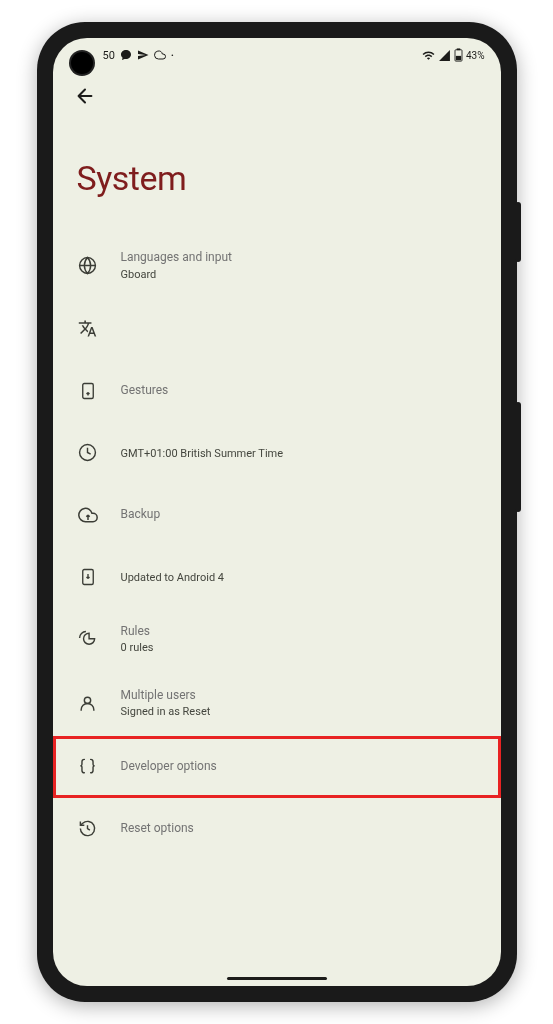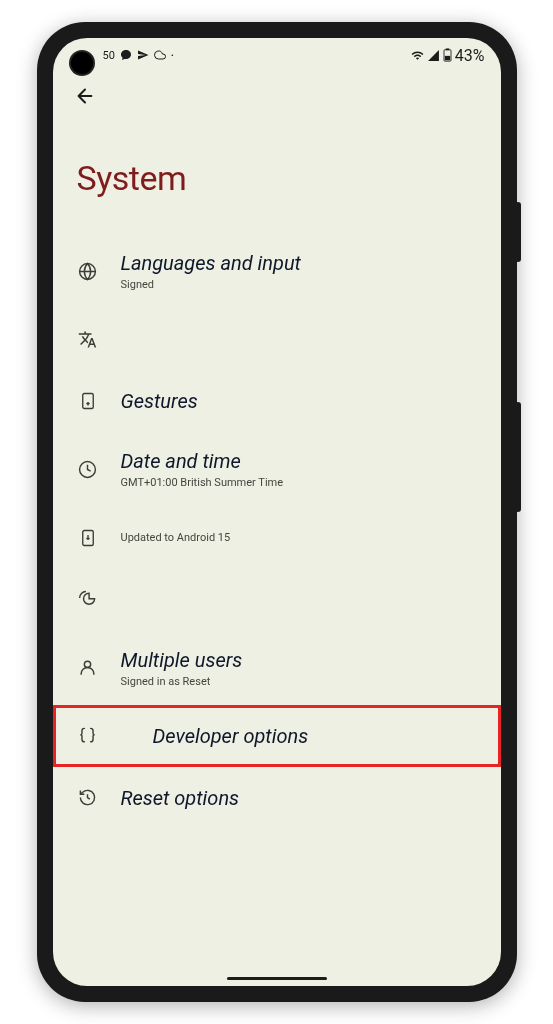--- a/index.html
+++ b/index.html
@@ -69,21 +69,21 @@
     }
     .status-left {
       display: flex;
       align-items: center;
       gap: 5px;
     }
     .status-right {
       display: flex;
       align-items: center;
       gap: 3px;
-      font-size: 16px;
+      font-size: 10px;
       text-align: right;
     }
     .toolbar {
       padding: 8px 14px;
       height: 48px;
       display: flex;
       align-items: center;
     }
     .back-btn {
       width: 36px;
@@ -111,41 +111,39 @@
       display: flex;
       align-items: center;
       padding: 16px 24px;
       min-height: 62px;
       cursor: pointer;
       position: relative;
     }
     .setting-item.highlighted {
       outline: 3px solid #e82323;
       outline-offset: -3px;
-      gap: 32px;
     }
     .setting-icon {
       width: 22px;
       height: 22px;
       display: flex;
       align-items: center;
       justify-content: center;
       color: #3b3d36;
       margin-right: 22px;
       flex-shrink: 0;
     }
     .setting-text {
       flex: 1;
     }
     .setting-title {
-      font-size: 20px;
-      color: #0f172a;
+      font-size: 12px;
+      color: #737373;
       line-height: 1.3;
       font-weight: 400;
-      font-style: italic;
     }
     .setting-subtitle {
       font-size: 11px;
       color: #44463e;
       margin-top: 2px;
       line-height: 1.3;
     }
     .nav-bar {
       position: absolute;
       bottom: 6px;
@@ -225,21 +223,21 @@
 
       <div class="setting-item">
         <div class="setting-icon">
           <svg width="19" height="19" viewBox="0 0 24 24" fill="none" stroke="#3b3d36" stroke-width="1.8">
               <circle cx="12" cy="12" r="10"></circle>
               <path d="M2 12h20M12 2a15.3 15.3 0 0 1 4 10 15.3 15.3 0 0 1-4 10 15.3 15.3 0 0 1-4-10 15.3 15.3 0 0 1 4-10z"></path>
             </svg>
         </div>
         <div class="setting-text">
           <div class="setting-title">Languages and input</div>
-          <div class="setting-subtitle">Signed</div>
+          <div class="setting-subtitle">Gboard</div>
         </div>
       </div>
 
       <div class="setting-item">
         <div class="setting-icon">
           <svg width="19" height="19" viewBox="0 0 24 24" fill="#3b3d36">
               <path d="M12.87 15.07l-2.54-2.51.03-.03c1.74-1.94 2.98-4.17 3.71-6.53H17V4h-7V2H8v2H1v1.99h11.17C11.5 7.92 10.44 9.75 9 11.35 8.07 10.32 7.3 9.19 6.69 8h-2c.73 1.63 1.73 3.17 2.98 4.56l-5.09 5.02L4 19l5-5 3.11 3.11.76-2.04zM18.5 10h-2L12 22h2l1.12-3h4.75L21 22h2l-4.5-12zm-2.62 7l1.62-4.33L19.12 17h-3.24z"></path>
             </svg>
         </div>
       </div>
@@ -257,44 +255,58 @@
       </div>
 
       <div class="setting-item">
         <div class="setting-icon">
           <svg width="19" height="19" viewBox="0 0 24 24" fill="none" stroke="#3b3d36" stroke-width="1.8">
               <circle cx="12" cy="12" r="10"></circle>
               <path d="M12 6v6l4 2"></path>
             </svg>
         </div>
         <div class="setting-text">
-          <div class="setting-title">Date and time</div>
           <div class="setting-subtitle">GMT+01:00 British Summer Time</div>
         </div>
       </div>
 
+      <div class="setting-item">
+        <div class="setting-icon">
+          <svg width="20" height="20" viewBox="0 0 24 24" fill="none" stroke="#3b3d36" stroke-width="1.8">
+              <path d="M18 10h-1.26A8 8 0 1 0 9 20h9a5 5 0 0 0 0-10z"></path>
+              <path d="M12 12v6m0-6l-2 2m2-2l2 2"></path>
+            </svg>
+        </div>
+        <div class="setting-text">
+          <div class="setting-title">Backup</div>
+        </div>
+      </div>
 
       <div class="setting-item">
         <div class="setting-icon">
           <svg width="18" height="18" viewBox="0 0 24 24" fill="none" stroke="#3b3d36" stroke-width="1.8">
               <rect x="5" y="2" width="14" height="20" rx="2"></rect>
               <path d="M12 8v6m0 0l-2-2m2 2l2-2"></path>
             </svg>
         </div>
         <div class="setting-text">
-          <div class="setting-subtitle">Updated to Android 15</div>
+          <div class="setting-subtitle">Updated to Android 4</div>
         </div>
       </div>
 
       <div class="setting-item">
         <div class="setting-icon">
           <svg width="19" height="19" viewBox="0 0 24 24" fill="none" stroke="#3b3d36" stroke-width="1.8">
               <path d="M14 4a7 7 0 1 0 7 7h-7V4z"></path>
               <path d="M10 2a8 8 0 0 0-8 8"></path>
             </svg>
+        </div>
+        <div class="setting-text">
+          <div class="setting-title">Rules</div>
+          <div class="setting-subtitle">0 rules</div>
         </div>
       </div>
 
       <div class="setting-item">
         <div class="setting-icon">
           <svg width="19" height="19" viewBox="0 0 24 24" fill="none" stroke="#3b3d36" stroke-width="1.8">
               <circle cx="12" cy="8" r="4"></circle>
               <path d="M4 21v-1a7 7 0 0 1 16 0v1"></path>
             </svg>
         </div>

